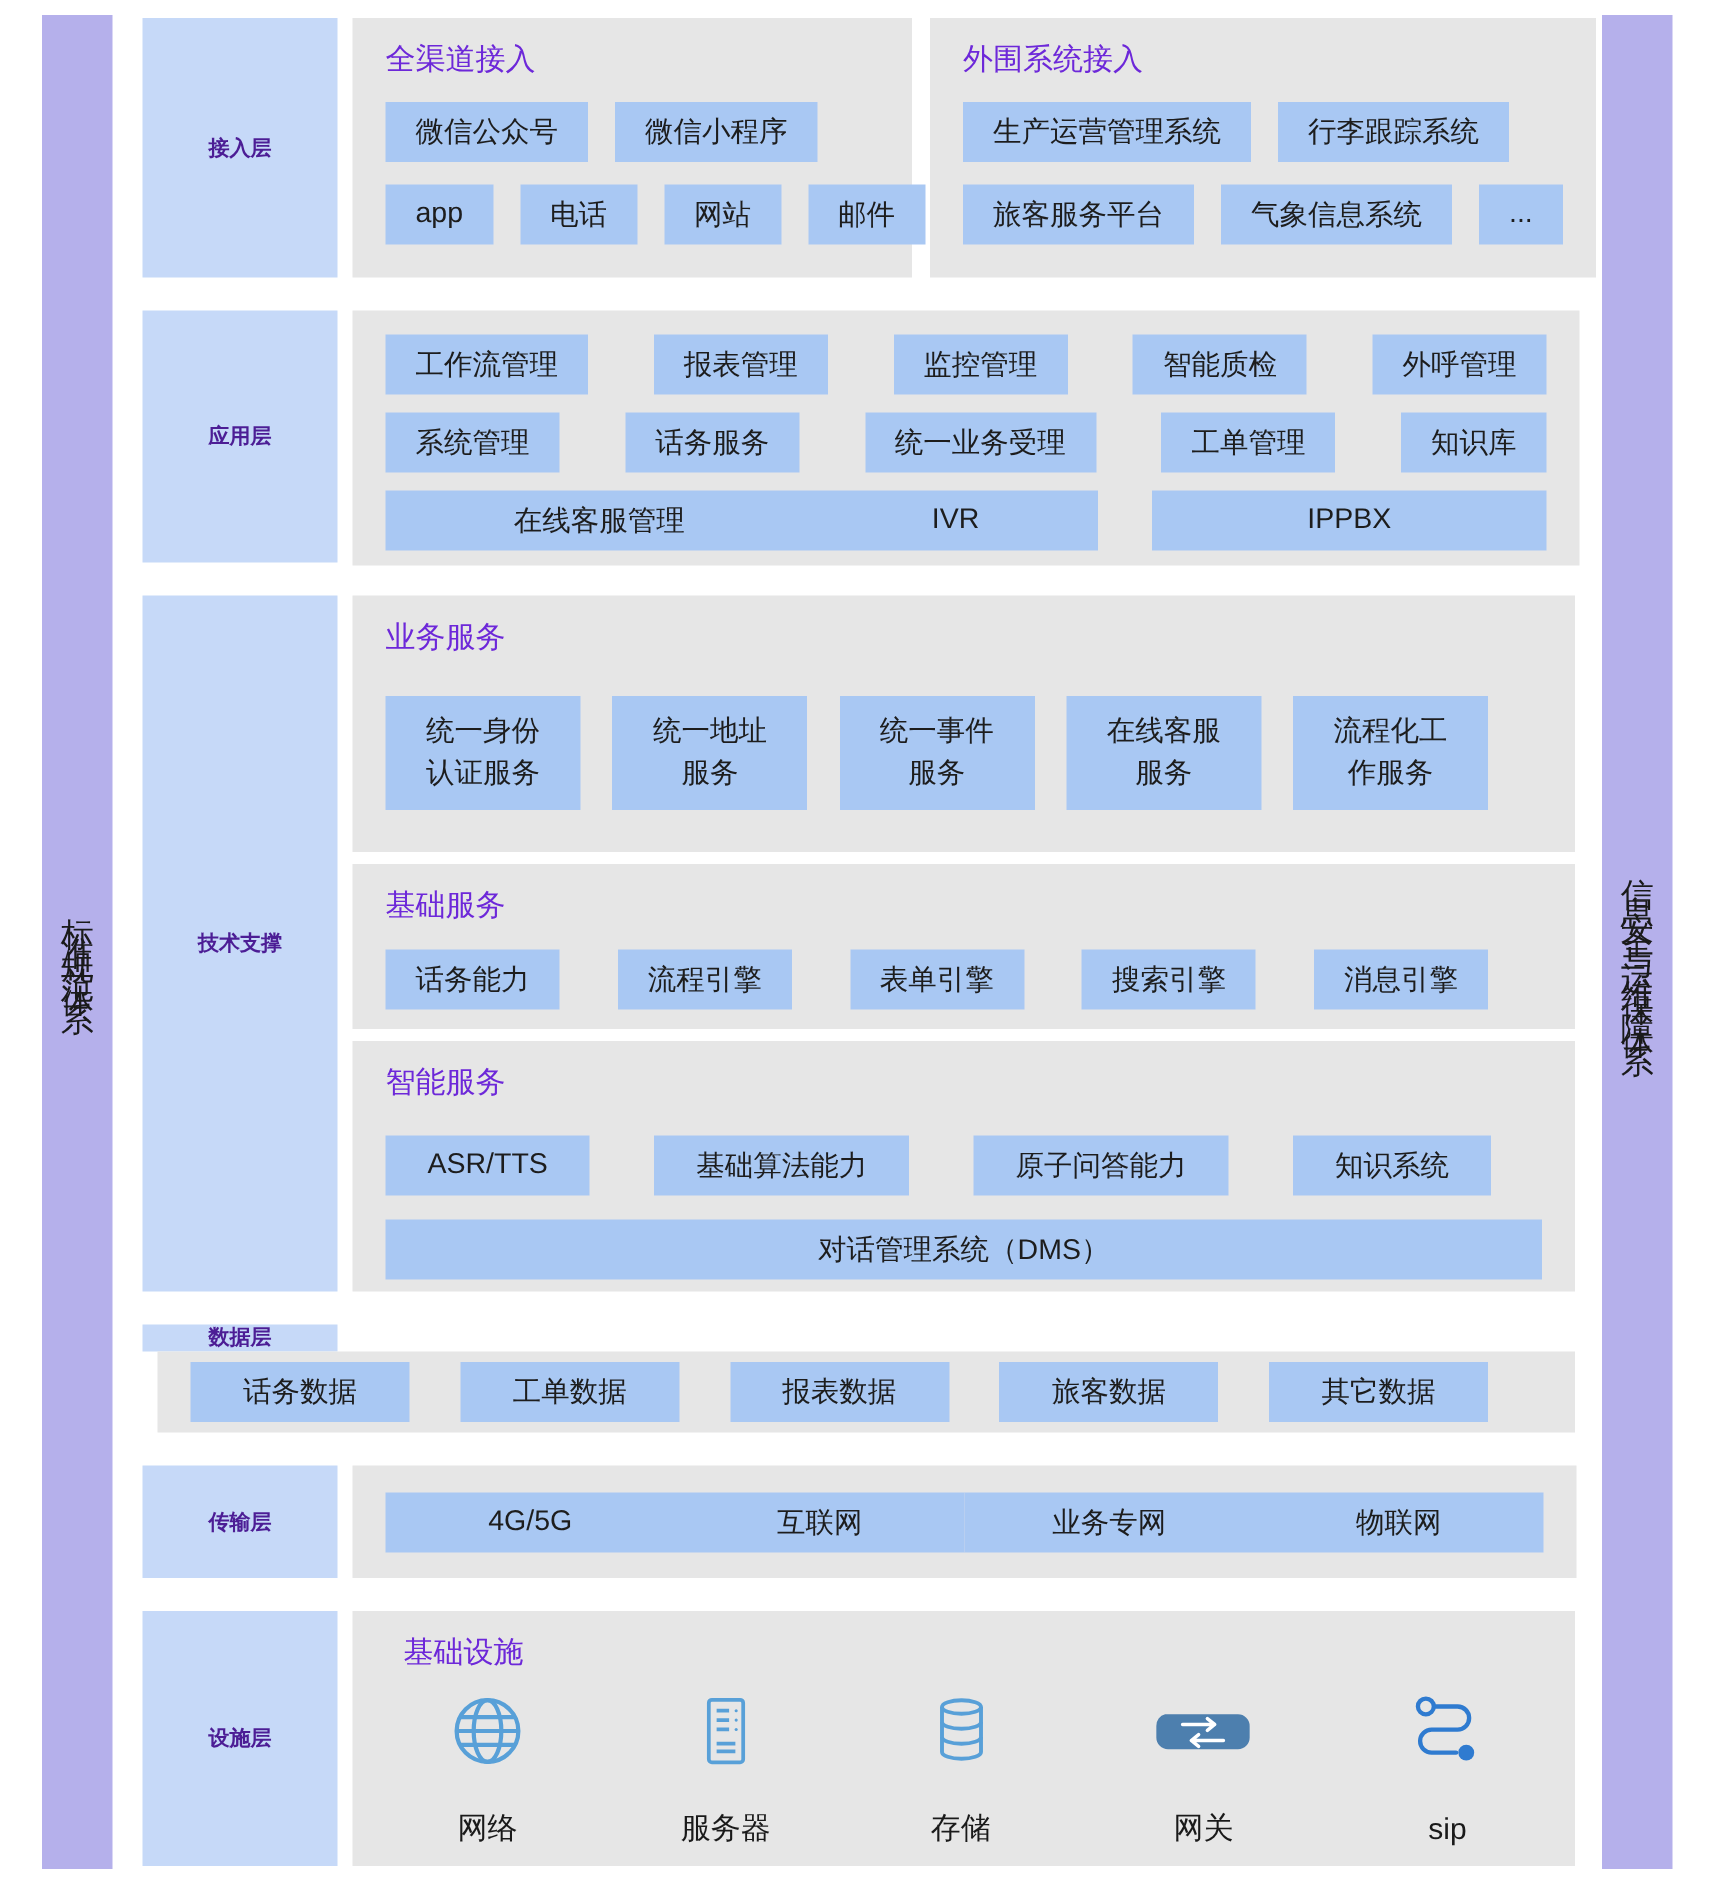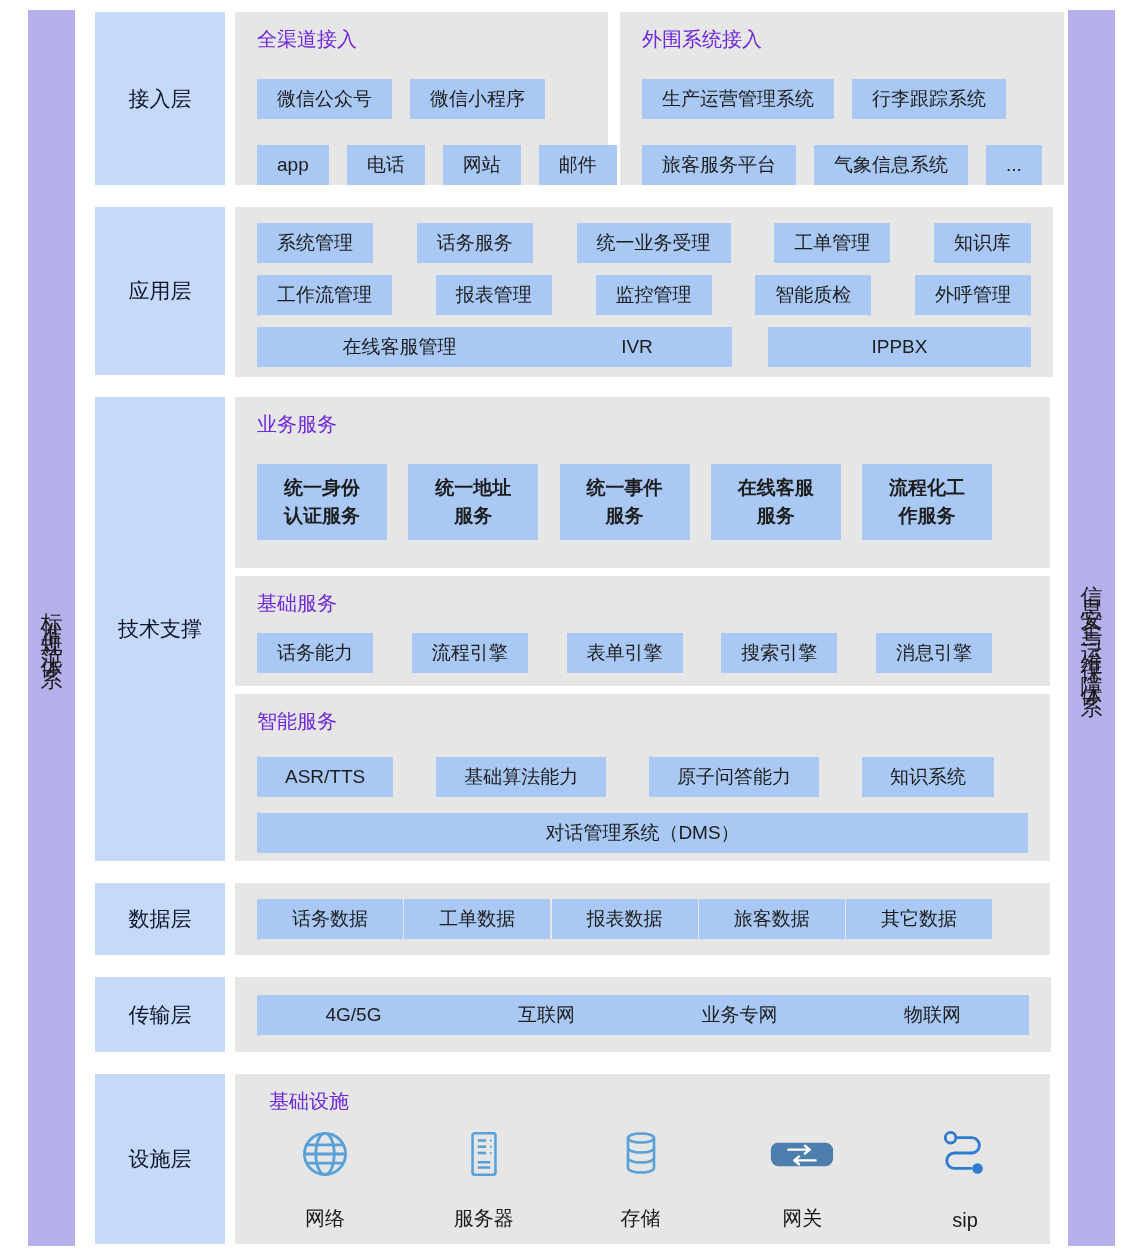--- a/index.html
+++ b/index.html
@@ -45,23 +45,23 @@
   }
   .row { display: flex; margin-bottom: 22px; }
   .row:last-child { margin-bottom: 0; }
   .layer-label {
     width: 130px;
     flex-shrink: 0;
     background: #c6d9f8;
     display: flex;
     align-items: center;
     justify-content: center;
-    font-size: 21px;
-    font-weight: 400;
-    color: #0f172a;
+    font-size: 14px;
+    font-weight: 700;
+    color: #4c1d95;
   }
   .content { flex: 1; margin-left: 10px; display: flex; flex-direction: column; }
   .content.hgroup { flex-direction: row; gap: 12px; }
   .panel { background: #e6e6e6; padding: 14px 22px; }
   .panel-title { font-size: 20px; font-weight: 500; color: #6d28d9; }
   .item {
     background: #a9c8f3;
     height: 40px;
     display: flex;
     align-items: center;
@@ -69,50 +69,50 @@
     font-size: 19px;
     color: #1d1d1d;
     padding: 0 20px;
     white-space: nowrap;
   }
   .item-row { display: flex; gap: 18px; }
   
   .row-access { height: 173px; }
   .panel-access1 { width: 373px; }
   .panel-access2 { flex: 1; }
-  .panel-access1 .item-row, .panel-access2 .item-row { margin-top: 26px; }
+  .panel-access1 .item-row, .panel-access2 .item-row { margin-top: 15px; }
   .panel-access1 .item-row:first-of-type, .panel-access2 .item-row:first-of-type { margin-top: 13px; }
   
   .row-app { height: 168px; }
   .panel-app { flex: 1; padding: 16px 22px 10px; display: flex; flex-direction: column; }
   .panel-app .item-row { justify-content: space-between; gap: 0; margin-bottom: 12px; }
   .panel-app .item-row:last-child { margin-bottom: 0; }
   .w-wide1 { width: 285px; }
   .w-wide2 { width: 190px; }
   .w-wide3 { width: 263px; margin-left: 36px; }
   
   .row-tech .content { gap: 8px; }
   .panel-biz  { height: 171px; }
   .panel-base { height: 110px; }
   .panel-ai   { height: 167px; }
-  .panel-biz .item-row  { margin-top: 26px; justify-content: space-between; gap: 0; padding-right: 36px; font-weight: bold; }
+  .panel-biz .item-row  { margin-top: 26px; justify-content: space-between; gap: 0; padding-right: 36px; }
   .item.tall {
     width: 130px;
     height: 76px;
     padding: 0 6px;
     white-space: pre-line;
     text-align: center;
     line-height: 1.5;
   }
   .panel-base .item-row { margin-top: 16px; justify-content: space-between; gap: 0; padding-right: 36px; }
   .panel-ai .item-row   { margin-top: 22px; justify-content: space-between; gap: 0; padding-right: 34px; }
   .panel-ai .item.ai-cell { padding: 0 28px; }
   .item.full { margin-top: 16px; width: 100%; }
   
-  .row-data  { height: 72px; }
+  .row-data  { height: 72px; flex-direction: column; }
   .row-trans { height: 75px; }
   .panel-flat { flex: 1; display: flex; align-items: center; padding: 0 22px; }
   .panel-flat .item-row { flex: 1; justify-content: space-between; gap: 0; }
   .panel-data .item-row { padding-right: 36px; }
   .item.w-data  { width: 146px; padding: 0; }
   .item.w-trans { width: 193px; padding: 0; }
   
   .row-fac { height: 170px; }
   .panel-fac { flex: 1; display: flex; flex-direction: column; padding: 14px 34px 12px; }
   .fac-row { display: flex; justify-content: space-between; padding: 0 26px 0 30px; margin-top: 8px; flex: 1; }
@@ -167,32 +167,32 @@
         </div>
 
       </div>
     </div>
 
     <div class="row row-app">
       <div class="layer-label">应用层</div>
       <div class="content">
         <div class="panel panel-app">
           <div class="item-row">
+            <div class="item">工作流管理</div>
+            <div class="item">报表管理</div>
+            <div class="item">监控管理</div>
+            <div class="item">智能质检</div>
+            <div class="item">外呼管理</div>
+          </div>
+          <div class="item-row">
             <div class="item">系统管理</div>
             <div class="item">话务服务</div>
             <div class="item">统一业务受理</div>
             <div class="item">工单管理</div>
             <div class="item">知识库</div>
-          </div>
-          <div class="item-row">
-            <div class="item">工作流管理</div>
-            <div class="item">报表管理</div>
-            <div class="item">监控管理</div>
-            <div class="item">智能质检</div>
-            <div class="item">外呼管理</div>
           </div>
           <div class="item-row">
             <div class="item w-wide1">在线客服管理</div>
             <div class="item w-wide2">IVR</div>
             <div class="item w-wide3">IPPBX</div>
           </div>
         </div>
       </div>
     </div>
 

